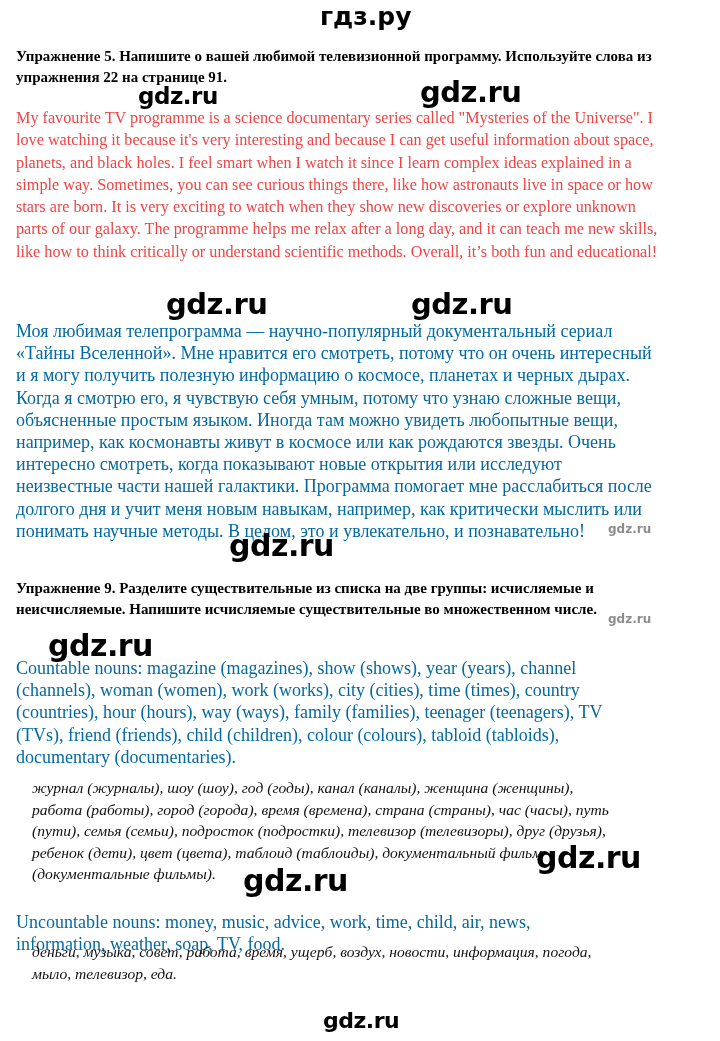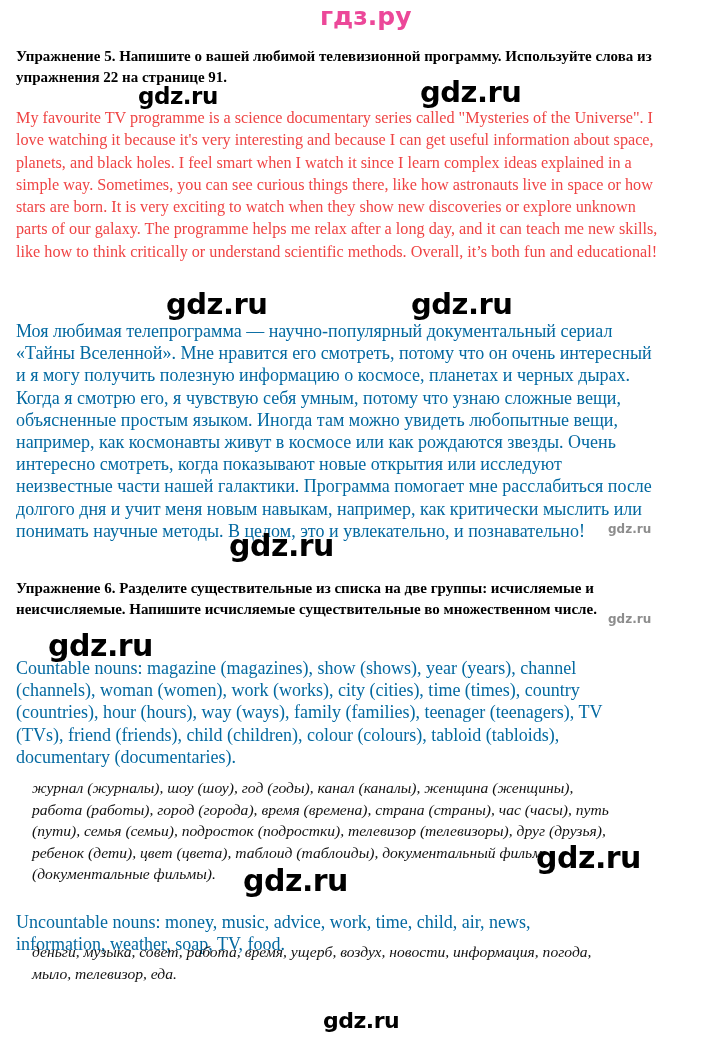--- a/index.html
+++ b/index.html
@@ -37,21 +37,21 @@
     font-weight: bold;
     color: #8d8d8d;
     white-space: nowrap;
     z-index: 3;
     pointer-events: none;
   }
   .wm-logo {
     position: absolute;
     font-family: "DejaVu Sans", "Liberation Sans", sans-serif;
     font-weight: bold;
-    color: #ec4899;
+    color: #000000;
     white-space: nowrap;
     z-index: 4;
   }
 
   
   .content {
     position: absolute;
     left: 16px;
     top: 0;
     width: 672px;
@@ -108,21 +108,21 @@
 
     <div class="blk" style="top:107px; width:646px;">
       <p class="body-text">My favourite TV programme is a science documentary series called "Mysteries of the Universe". I love watching it because it's very interesting and because I can get useful information about space, planets, and black holes. I feel smart when I watch it since I learn complex ideas explained in a simple way. Sometimes, you can see curious things there, like how astronauts live in space or how stars are born. It is very exciting to watch when they show new discoveries or explore unknown parts of our galaxy. The programme helps me relax after a long day, and it can teach me new skills, like how to think critically or understand scientific methods. Overall, it’s both fun and educational!</p>
     </div>
 
     <div class="blk" style="top:320px; width:644px;">
       <p class="body-text-ru">Моя любимая телепрограмма — научно-популярный документальный сериал «Тайны Вселенной». Мне нравится его смотреть, потому что он очень интересный и я могу получить полезную информацию о космосе, планетах и черных дырах. Когда я смотрю его, я чувствую себя умным, потому что узнаю сложные вещи, объясненные простым языком. Иногда там можно увидеть любопытные вещи, например, как космонавты живут в космосе или как рождаются звезды. Очень интересно смотреть, когда показывают новые открытия или исследуют неизвестные части нашей галактики. Программа помогает мне расслабиться после долгого дня и учит меня новым навыкам, например, как критически мыслить или понимать научные методы. В целом, это и увлекательно, и познавательно!</p>
     </div>
 
     <div class="blk" style="top:578px; width:656px;">
-      <div class="task-title">Упражнение 6. Разделите существительные из списка на две группы: исчисляемые и неисчисляемые. Напишите исчисляемые существительные во множественном числе.</div>
+      <div class="task-title">Упражнение 9. Разделите существительные из списка на две группы: исчисляемые и неисчисляемые. Напишите исчисляемые существительные во множественном числе.</div>
     </div>
 
     <div class="blk" style="top:657px; width:600px;">
       <p class="body-text-ru">Countable nouns: magazine (magazines), show (shows), year (years), channel (channels), woman (women), work (works), city (cities), time (times), country (countries), hour (hours), way (ways), family (families), teenager (teenagers), TV (TVs), friend (friends), child (children), colour (colours), tabloid (tabloids), documentary (documentaries).</p>
     </div>
 
     <div class="blk" style="top:761px; width:622px;">
       <p class="italic-ru">журнал (журналы), шоу (шоу), год (годы), канал (каналы), женщина (женщины), работа (работы), город (города), время (времена), страна (страны), час (часы), путь (пути), семья (семьи), подросток (подростки), телевизор (телевизоры), друг (друзья), ребенок (дети), цвет (цвета), таблоид (таблоиды), документальный фильм (документальные фильмы).</p>
     </div>
 

